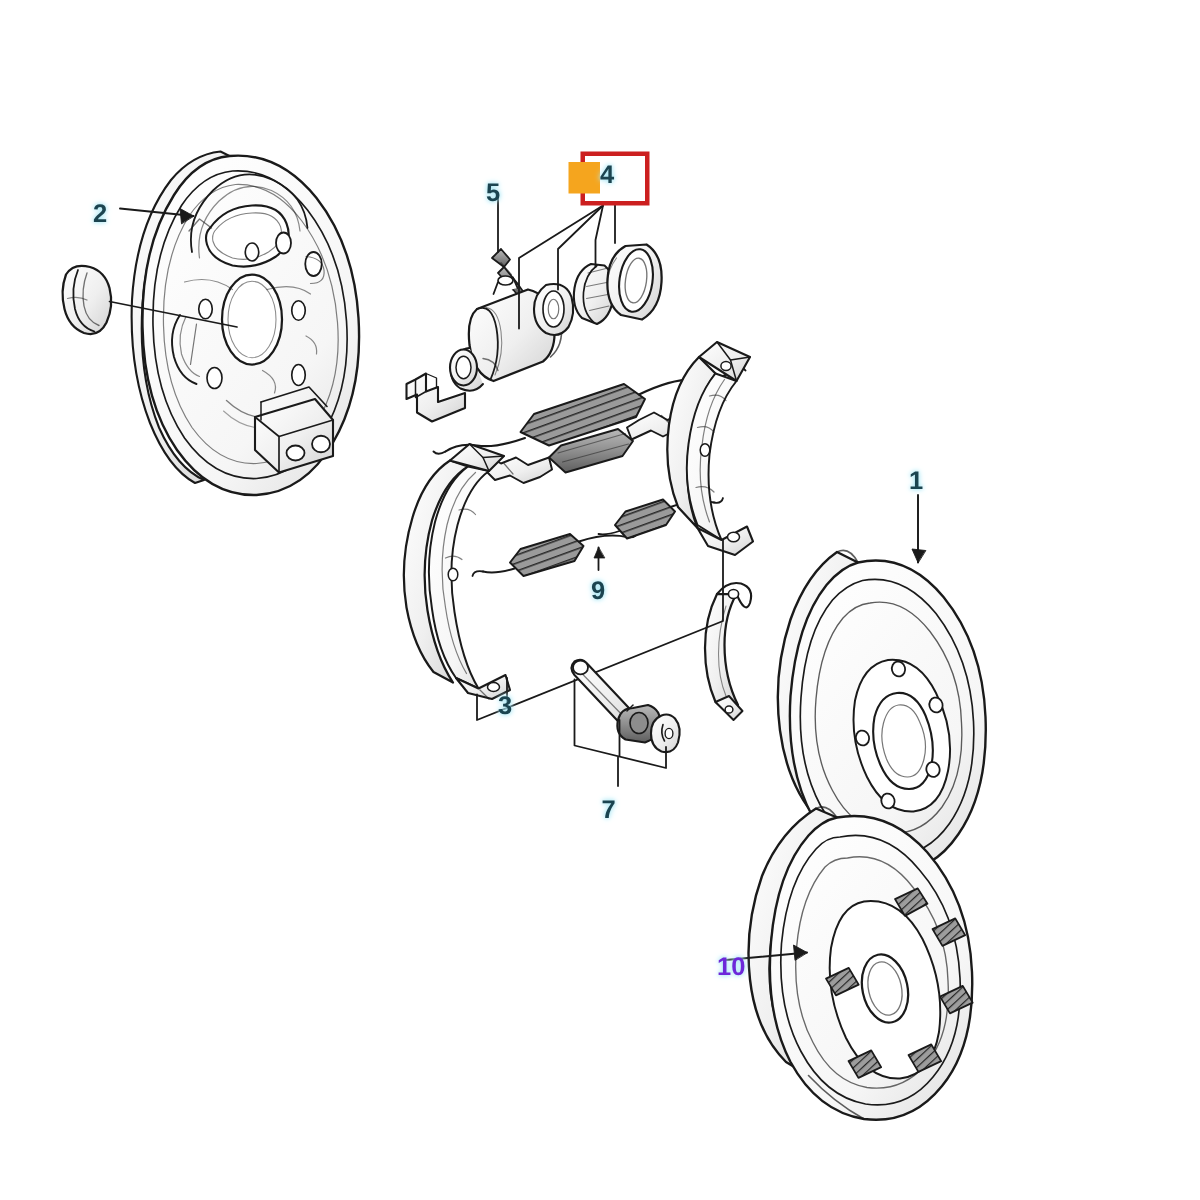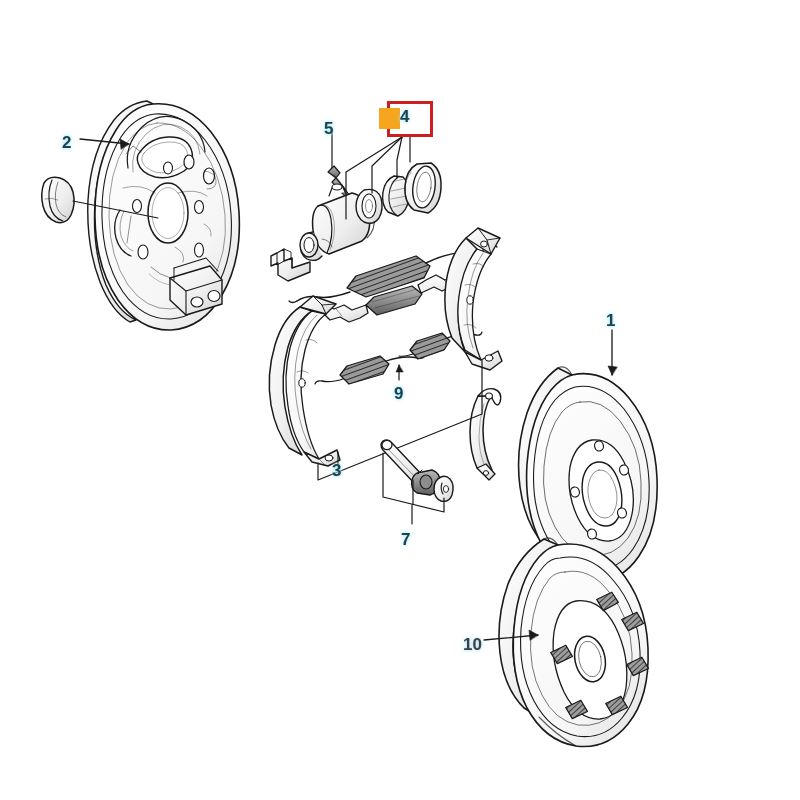--- a/index.html
+++ b/index.html
@@ -430,16 +430,16 @@
 
   <div id="highlight-box" style="left: 387px; top: 101px; width: 46px; height: 36px; border-color: rgb(204, 31, 31);"></div>
   <div id="highlight-swatch" style="left: 379px; top: 108px; width: 21px; height: 21px; background: rgb(245, 165, 30);"></div>
 
   <div class="callout-label" id="lbl-1" style="left: 606px; top: 312px; color: rgb(27, 68, 80);">1</div>
   <div class="callout-label" id="lbl-2" style="left: 62px; top: 134px; color: rgb(27, 68, 80);">2</div>
   <div class="callout-label" id="lbl-3" style="left: 332px; top: 462px; color: rgb(27, 68, 80);">3</div>
   <div class="callout-label boxed" id="lbl-4" style="left: 400px; top: 108px; color: rgb(27, 68, 80);">4</div>
   <div class="callout-label" id="lbl-5" style="left: 324px; top: 120px; color: rgb(27, 68, 80);">5</div>
   <div class="callout-label" id="lbl-9" style="left: 394px; top: 385px; color: rgb(27, 68, 80);">9</div>
-  <div class="callout-label" id="lbl-10" style="left: 463px; top: 636px; color: #404040;">10</div>
+  <div class="callout-label" id="lbl-10" style="left: 478px; top: 636px; color: #6d28d9;">10</div>
   <div class="callout-label" id="lbl-11" style="left: 401px; top: 531px; color: rgb(27, 68, 80);">7</div>
 
 </div>
 
 </body></html>

